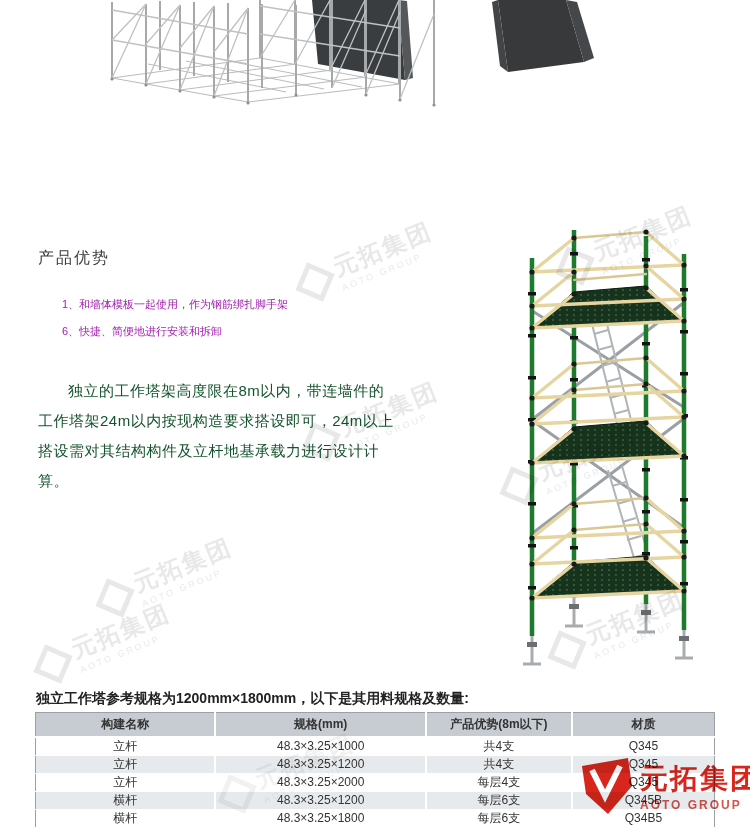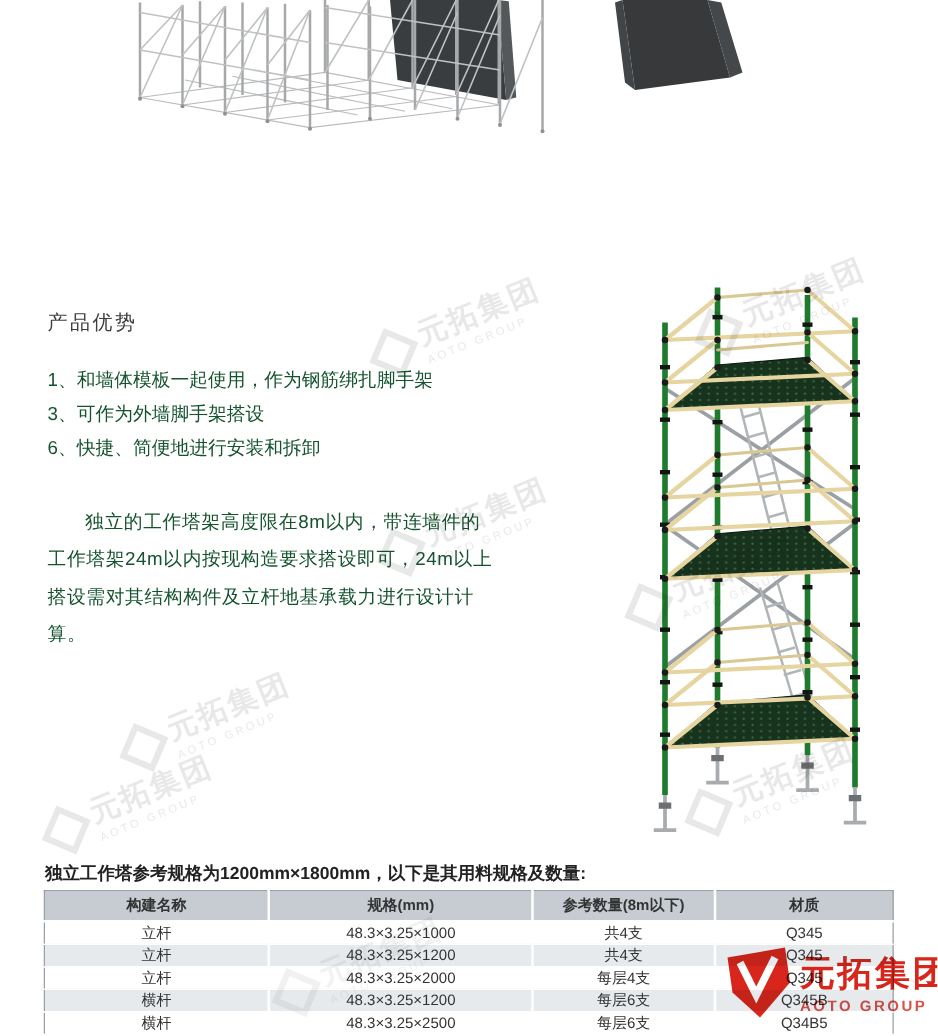--- a/index.html
+++ b/index.html
@@ -16,22 +16,22 @@
   .banner-ribbon { position:absolute; left:14px; top:0; width:232px; height:34px;
     background:#74beeb; clip-path:polygon(0 0, 76% 0, 100% 100%, 0 100%); }
   .banner-title { position:absolute; left:24px; top:2px; font-size:22px; font-weight:bold;
     color:#1c2f52; letter-spacing:1px;
     text-shadow:-1px -1px 0 #fff, 1px -1px 0 #fff, -1px 1px 0 #fff, 1px 1px 0 #fff, 0 0 2px #fff; }
 
   
   .left-col { position:absolute; left:38px; top:248px; width:360px; }
   .adv-heading { font-size:16px; font-weight:normal; color:#3d3d3d; letter-spacing:2px; margin-bottom:22px; }
   .adv-list { list-style:none; }
-  .adv-list li { font-size:15px; color:#14532d; line-height:27px;
-    padding-left:2.2em; text-indent:-2.2em; }
+  .adv-list li { font-size:11px; color:#a21caf; line-height:27px;
+    padding-left:2.2em; text-indent:-2.2em;margin-left:24px; }
   .description { margin-top:31px; font-size:15px; color:#14532d; line-height:30px;
     text-indent:2em; letter-spacing:0.5px; }
 
   
   .tower { position:absolute; left:488px; top:228px; }
 
   
   .spec-caption { position:absolute; left:36px; top:690px; font-size:14px; font-weight:bold; color:#222; }
   .spec-table-wrap { position:absolute; left:35px; top:712px; width:680px; }
   table.spec { width:100%; border-collapse:collapse; border:1px solid #9aa0a6; table-layout:fixed; }
@@ -127,21 +127,20 @@
     <polygon points="22,0 90,0 108,62 32,72" fill="#37393b"></polygon>
     <polygon points="90,0 101,2 118,58 108,62" fill="#45484a"></polygon>
     <polygon points="22,0 32,72 24,66 16,2" fill="#424547"></polygon>
   </svg>
 
 
   <div class="left-col">
     <h2 class="adv-heading">产品优势</h2>
     <ul class="adv-list">
       <li>1、和墙体模板一起使用，作为钢筋绑扎脚手架</li>
-      <li>3、可作为外墙脚手架搭设</li>
       <li>6、快捷、简便地进行安装和拆卸</li>
     </ul>
     <p class="description">独立的工作塔架高度限在8m以内，带连墙件的工作塔架24m以内按现构造要求搭设即可，24m以上搭设需对其结构构件及立杆地基承载力进行设计计算。</p>
   </div>
 
   <svg class="tower" width="215" height="455" viewBox="0 0 215 455">
     <defs>
       <pattern id="deck" width="7" height="5" patternUnits="userSpaceOnUse">
         <rect width="7" height="5" fill="#17331d"></rect>
         <circle cx="2" cy="2" r="0.9" fill="#3c6b42"></circle>
@@ -344,21 +343,21 @@
       <colgroup>
           <col class="c1">
           <col class="c2">
           <col class="c3">
           <col class="c4">
         </colgroup>
       <thead>
           <tr>
             <th>构建名称</th>
             <th>规格(mm)</th>
-            <th>参考数量(8m以下)</th>
+            <th>产品优势(8m以下)</th>
             <th>材质</th>
           </tr>
         </thead>
       <tbody>
           <tr>
             <td>立杆</td>
             <td>48.3×3.25×1000</td>
             <td>共4支</td>
             <td>Q345</td>
           </tr>
@@ -375,21 +374,21 @@
             <td>Q345</td>
           </tr>
           <tr class="alt">
             <td>横杆</td>
             <td>48.3×3.25×1200</td>
             <td>每层6支</td>
             <td>Q345B</td>
           </tr>
           <tr>
             <td>横杆</td>
-            <td>48.3×3.25×2500</td>
+            <td>48.3×3.25×1800</td>
             <td>每层6支</td>
             <td>Q34B5</td>
           </tr>
         </tbody>
     </table>
   </div>
 
   <div class="wm" style="left:296px; top:240px;">
     <span class="wm-diamond"></span>
     <span class="wm-texts">

